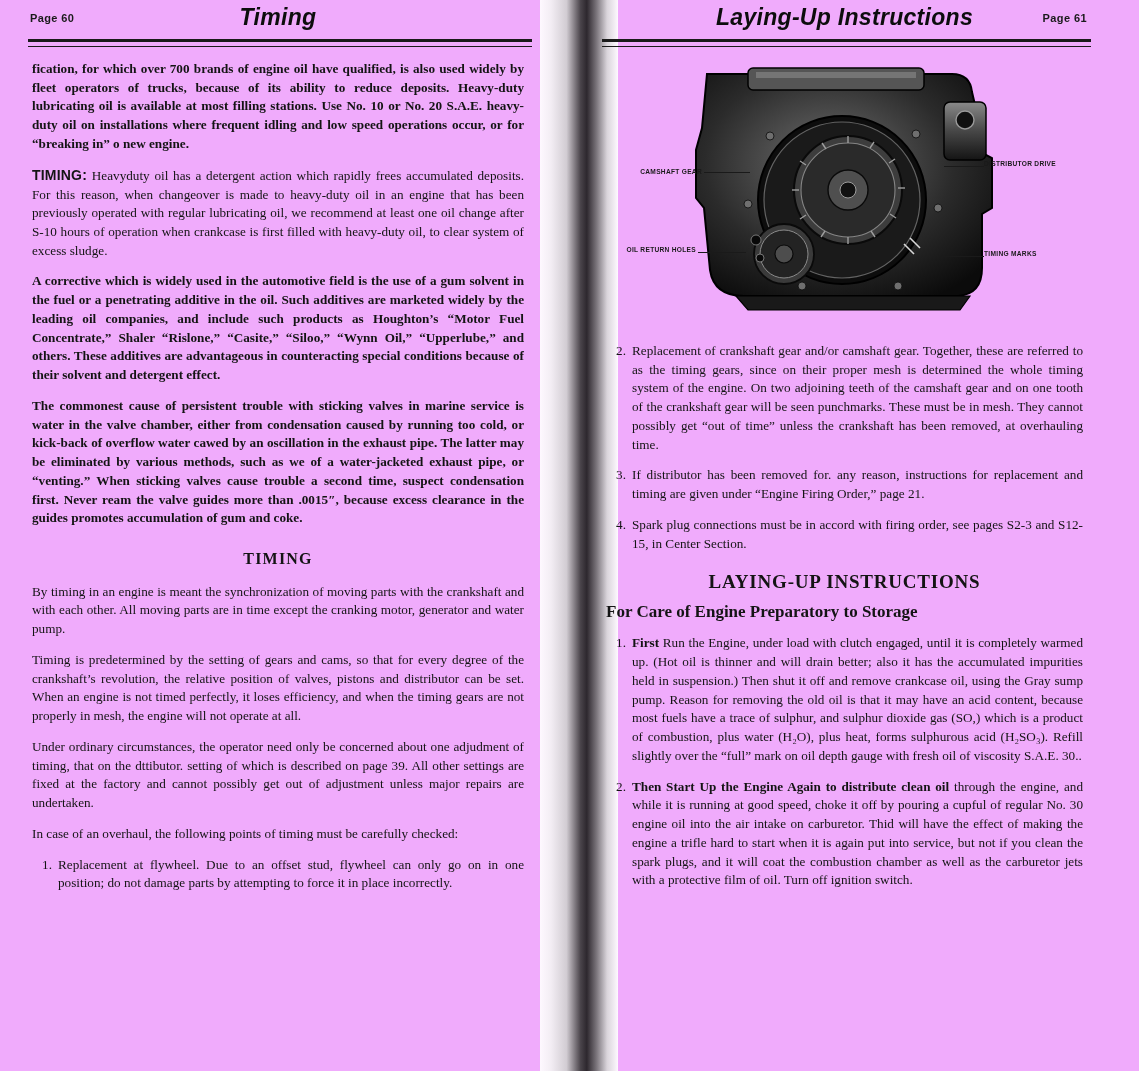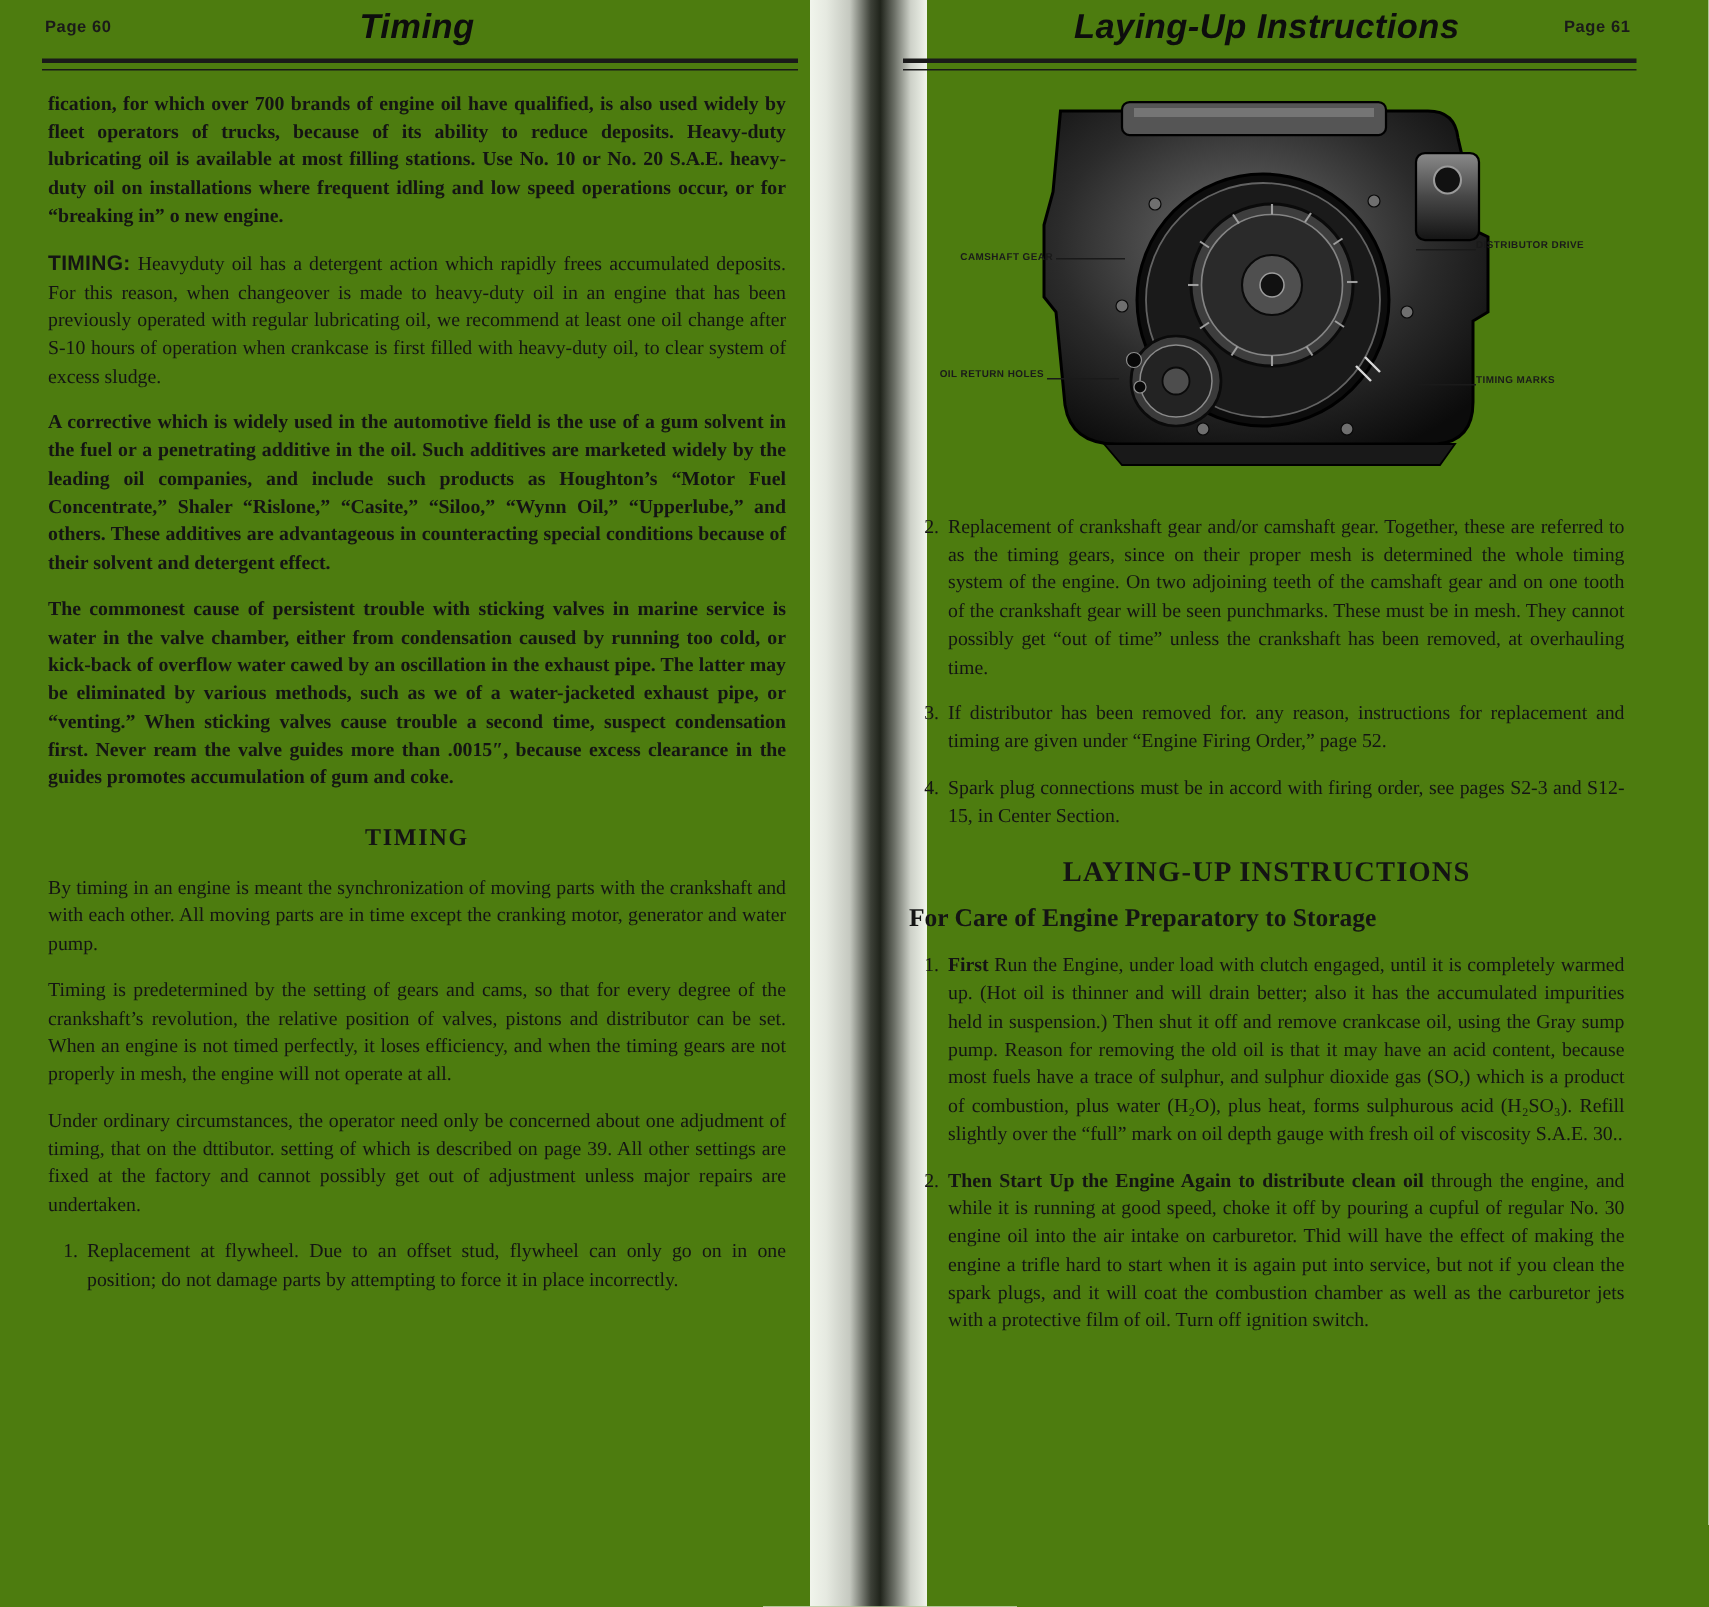--- a/index.html
+++ b/index.html
@@ -11,21 +11,21 @@
     width: 1139px;
     height: 1071px;
     overflow: hidden;
     font-family: "Liberation Serif", serif;
     color: #111;
   }
   #page {
     position: relative;
     width: 1139px;
     height: 1071px;
-    background: #4d7c0f;
+    background: #f0abfc;
   }
   
   .gutter {
     position: absolute;
     top: 0;
     left: 540px;
     width: 78px;
     height: 1071px;
     background: linear-gradient(to right,
         #ffffff 0%,
@@ -205,20 +205,21 @@
 
       <p class="b">A corrective which is widely used in the automotive field is the use of a gum solvent in the fuel or a penetrating additive in the oil. Such additives are marketed widely by the leading oil companies, and include such products as Houghton’s “Motor Fuel Concentrate,” Shaler “Rislone,” “Casite,” “Siloo,” “Wynn Oil,” “Upperlube,” and others. These additives are advantageous in counteracting special conditions because of their solvent and detergent effect.</p>
 
       <p class="b">The commonest cause of persistent trouble with sticking valves in marine service is water in the valve chamber, either from condensation caused by running too cold, or kick-back of overflow water cawed by an oscillation in the exhaust pipe. The latter may be eliminated by various methods, such as we of a water-jacketed exhaust pipe, or “venting.” When sticking valves cause trouble a second time, suspect condensation first. Never ream the valve guides more than .0015″, because excess clearance in the guides promotes accumulation of gum and coke.</p>
 
       <div class="sec-head">TIMING</div>
 
       <p>By timing in an engine is meant the synchronization of moving parts with the crankshaft and with each other. All moving parts are in time except the cranking motor, generator and water pump.</p>
       <p>Timing is predetermined by the setting of gears and cams, so that for every degree of the crankshaft’s revolution, the relative position of valves, pistons and distributor can be set. When an engine is not timed perfectly, it loses efficiency, and when the timing gears are not properly in mesh, the engine will not operate at all.</p>
       <p>Under ordinary circumstances, the operator need only be concerned about one adjudment of timing, that on the dttibutor. setting of which is described on page 39. All other settings are fixed at the factory and cannot possibly get out of adjustment unless major repairs are undertaken.</p>
+      <p>In case of an overhaul, the following points of timing must be carefully checked:</p>
 
       <ol class="numlist">
         <li>
           <span class="num">1.</span>
           <span>Replacement at flywheel. Due to an offset stud, flywheel can only go on in one position; do not damage parts by attempting to force it in place incorrectly.</span>
         </li>
       </ol>
 
     </div>
   </div>
@@ -324,21 +325,21 @@
 
     <div class="body" style="padding-top:0;">
 
       <ol class="numlist">
         <li>
           <span class="num">2.</span>
           <span>Replacement of crankshaft gear and/or camshaft gear. Together, these are referred to as the timing gears, since on their proper mesh is determined the whole timing system of the engine. On two adjoining teeth of the camshaft gear and on one tooth of the crankshaft gear will be seen punchmarks. These must be in mesh. They cannot possibly get “out of time” unless the crankshaft has been removed, at overhauling time.</span>
         </li>
         <li>
           <span class="num">3.</span>
-          <span>If distributor has been removed for. any reason, instructions for replacement and timing are given under “Engine Firing Order,” page 52.</span>
+          <span>If distributor has been removed for. any reason, instructions for replacement and timing are given under “Engine Firing Order,” page 21.</span>
         </li>
         <li>
           <span class="num">4.</span>
           <span>Spark plug connections must be in accord with firing order, see pages S2-3 and S12-15, in Center Section.</span>
         </li>
       </ol>
 
       <div class="sec-head caps2">LAYING-UP  INSTRUCTIONS</div>
 
       <div class="sub-head">

